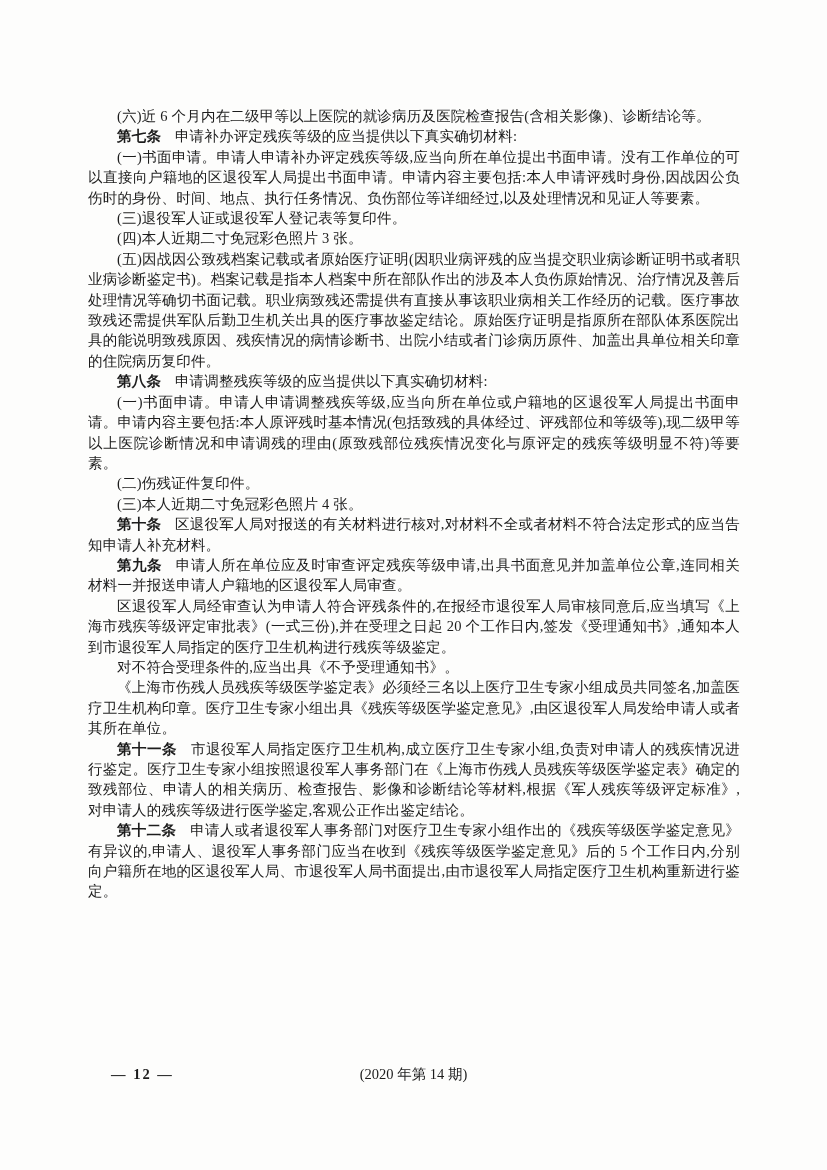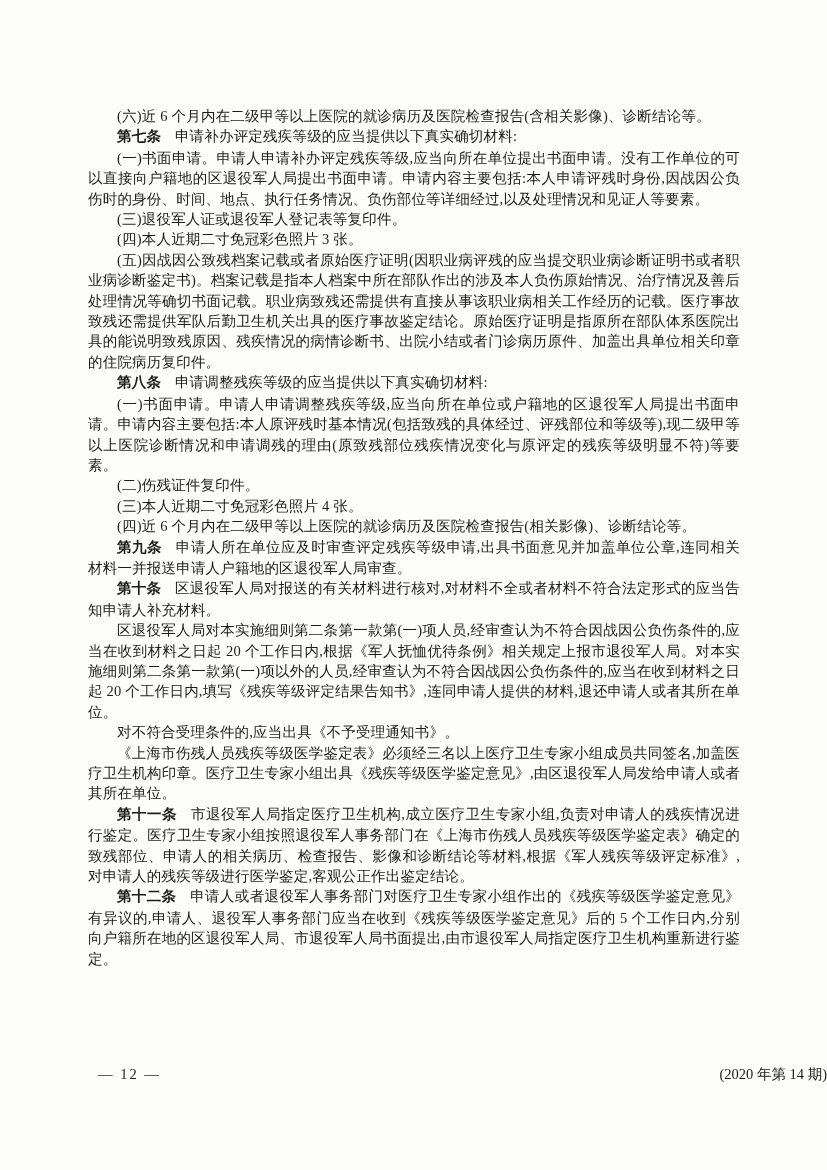--- a/index.html
+++ b/index.html
@@ -26,64 +26,64 @@
   .para {
     margin: 0;
     font-size: 14.5px;
     line-height: 20.4px;
     text-indent: 2em;
     text-align: justify;
     letter-spacing: 0.2px;
   }
   .art {
     font-weight: 700;
-    font-family: Liberation Mono, monospace;
+    font-family: Liberation Serif, serif;
     margin-right: 0.95em;
   }
   .footer {
     position: absolute;
     left: 0;
     top: 1062px;
     width: 827px;
     height: 24px;
     font-size: 14.5px;
     line-height: 24px;
   }
   .page-num {
     position: absolute;
-    left: 98px;
+    left: 111px;
     letter-spacing: 2px;
+    font-weight: bold;
   }
   .issue {
     position: absolute;
     left: 0;
     width: 100%;
-    text-align: right;
+    text-align: center;
   }
 </style>
 </head>
 <body>
 
 <div class="page">
 
   <div class="doc-body">
     <p class="para"><span>(六)近 6 个月内在二级甲等以上医院的就诊病历及医院检查报告(含相关影像)、诊断结论等。</span></p>
     <p class="para"><span class="art">第七条</span><span>申请补办评定残疾等级的应当提供以下真实确切材料:</span></p>
     <p class="para"><span>(一)书面申请。申请人申请补办评定残疾等级,应当向所在单位提出书面申请。没有工作单位的可以直接向户籍地的区退役军人局提出书面申请。申请内容主要包括:本人申请评残时身份,因战因公负伤时的身份、时间、地点、执行任务情况、负伤部位等详细经过,以及处理情况和见证人等要素。</span></p>
     <p class="para"><span>(三)退役军人证或退役军人登记表等复印件。</span></p>
     <p class="para"><span>(四)本人近期二寸免冠彩色照片 3 张。</span></p>
     <p class="para"><span>(五)因战因公致残档案记载或者原始医疗证明(因职业病评残的应当提交职业病诊断证明书或者职业病诊断鉴定书)。档案记载是指本人档案中所在部队作出的涉及本人负伤原始情况、治疗情况及善后处理情况等确切书面记载。职业病致残还需提供有直接从事该职业病相关工作经历的记载。医疗事故致残还需提供军队后勤卫生机关出具的医疗事故鉴定结论。原始医疗证明是指原所在部队体系医院出具的能说明致残原因、残疾情况的病情诊断书、出院小结或者门诊病历原件、加盖出具单位相关印章的住院病历复印件。</span></p>
     <p class="para"><span class="art">第八条</span><span>申请调整残疾等级的应当提供以下真实确切材料:</span></p>
     <p class="para"><span>(一)书面申请。申请人申请调整残疾等级,应当向所在单位或户籍地的区退役军人局提出书面申请。申请内容主要包括:本人原评残时基本情况(包括致残的具体经过、评残部位和等级等),现二级甲等以上医院诊断情况和申请调残的理由(原致残部位残疾情况变化与原评定的残疾等级明显不符)等要素。</span></p>
     <p class="para"><span>(二)伤残证件复印件。</span></p>
     <p class="para"><span>(三)本人近期二寸免冠彩色照片 4 张。</span></p>
-    <p class="para"><span>(四)近 6 个月内在二级甲等以上医院的就诊病历及医院检查报告(相关影像)、诊断结论等。</span></p>
+    <p class="para"><span class="art">第十条</span><span>区退役军人局对报送的有关材料进行核对,对材料不全或者材料不符合法定形式的应当告知申请人补充材料。</span></p>
     <p class="para"><span class="art">第九条</span><span>申请人所在单位应及时审查评定残疾等级申请,出具书面意见并加盖单位公章,连同相关材料一并报送申请人户籍地的区退役军人局审查。</span></p>
-    <p class="para"><span class="art">第十条</span><span>区退役军人局对报送的有关材料进行核对,对材料不全或者材料不符合法定形式的应当告知申请人补充材料。</span></p>
-    <p class="para"><span>区退役军人局对本实施细则第二条第一款第(一)项人员,经审查认为不符合因战因公负伤条件的,应当在收到材料之日起 20 个工作日内,根据《军人抚恤优待条例》相关规定上报市退役军人局。对本实施细则第二条第一款第(一)项以外的人员,经审查认为不符合因战因公负伤条件的,应当在收到材料之日起 20 个工作日内,填写《残疾等级评定结果告知书》,连同申请人提供的材料,退还申请人或者其所在单位。</span></p>
+    <p class="para"><span>区退役军人局经审查认为申请人符合评残条件的,在报经市退役军人局审核同意后,应当填写《上海市残疾等级评定审批表》(一式三份),并在受理之日起 20 个工作日内,签发《受理通知书》,通知本人到市退役军人局指定的医疗卫生机构进行残疾等级鉴定。</span></p>
     <p class="para"><span>对不符合受理条件的,应当出具《不予受理通知书》。</span></p>
     <p class="para"><span>《上海市伤残人员残疾等级医学鉴定表》必须经三名以上医疗卫生专家小组成员共同签名,加盖医疗卫生机构印章。医疗卫生专家小组出具《残疾等级医学鉴定意见》,由区退役军人局发给申请人或者其所在单位。</span></p>
     <p class="para"><span class="art">第十一条</span><span>市退役军人局指定医疗卫生机构,成立医疗卫生专家小组,负责对申请人的残疾情况进行鉴定。医疗卫生专家小组按照退役军人事务部门在《上海市伤残人员残疾等级医学鉴定表》确定的致残部位、申请人的相关病历、检查报告、影像和诊断结论等材料,根据《军人残疾等级评定标准》,对申请人的残疾等级进行医学鉴定,客观公正作出鉴定结论。</span></p>
     <p class="para"><span class="art">第十二条</span><span>申请人或者退役军人事务部门对医疗卫生专家小组作出的《残疾等级医学鉴定意见》有异议的,申请人、退役军人事务部门应当在收到《残疾等级医学鉴定意见》后的 5 个工作日内,分别向户籍所在地的区退役军人局、市退役军人局书面提出,由市退役军人局指定医疗卫生机构重新进行鉴定。</span></p>
   </div>
 
   <div class="footer">
     <span class="issue">(2020 年第 14 期)</span>
     <span class="page-num">—  12  —</span>
   </div>

